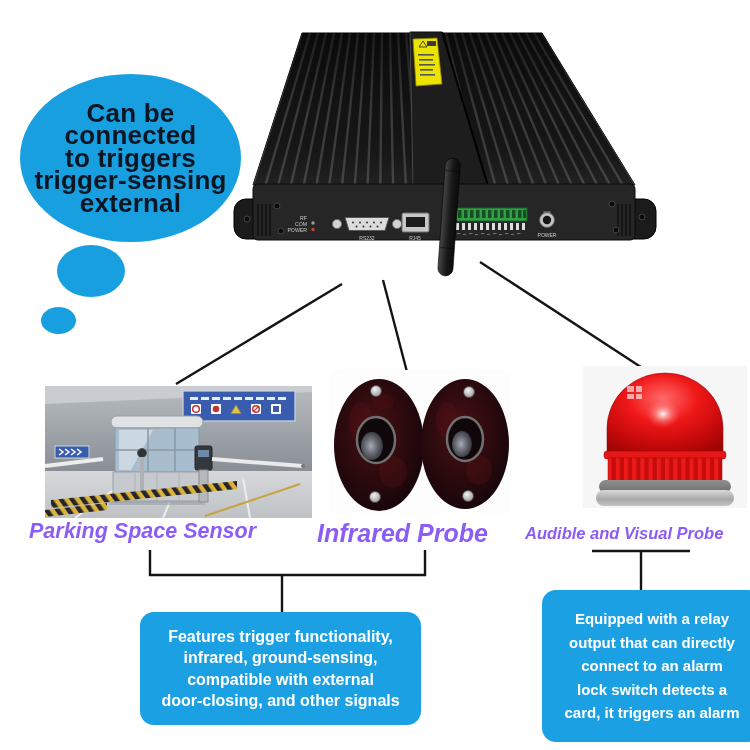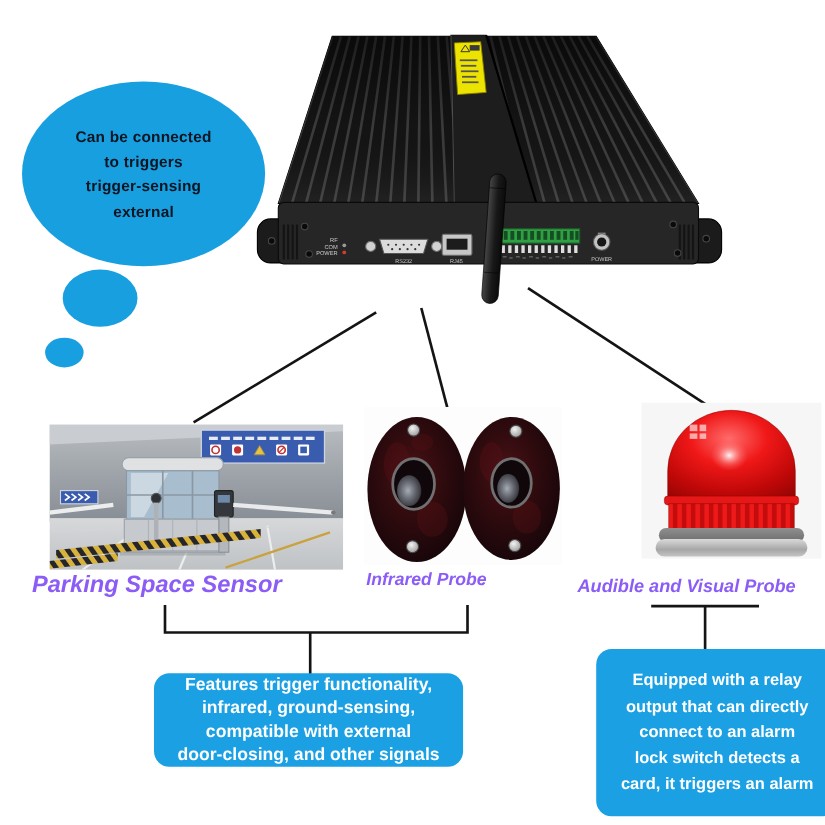--- a/index.html
+++ b/index.html
@@ -3,33 +3,33 @@
 <meta charset="utf-8">
 <style>
   html,body{margin:0;padding:0;}
   body{width:750px;height:750px;background:#ffffff;position:relative;overflow:hidden;
        font-family:"Liberation Sans",sans-serif;}
   .abs{position:absolute;}
   
   .bubble{background:#189FE0;border-radius:50%;}
   .bubble-main{left:20px;top:74px;width:221px;height:168px;display:flex;flex-direction:column;
        align-items:center;justify-content:center;text-align:center;color:#0c1623;
-       font-weight:800;font-size:14px;line-height:22.5px;letter-spacing:.2px;}
+       font-weight:800;font-size:26px;line-height:22.5px;letter-spacing:.2px;}
   .bubble-mid{left:57px;top:245px;width:68px;height:52px;}
   .bubble-small{left:41px;top:307px;width:35px;height:27px;}
   
   .lbl{position:absolute;font-weight:700;color:#8b5cf6;font-style:italic;}
   .lbl-parking{left:29px;top:519px;width:232px;font-size:21.5px;}
-  .lbl-infrared{left:333px;top:519px;width:196px;font-size:16px;}
+  .lbl-infrared{left:317px;top:519px;width:196px;font-size:25px;}
   .lbl-alarm{left:525px;top:524px;width:214px;font-size:16.5px;}
   
   .callout{position:absolute;background:#1BA0E4;border-radius:14px;color:#ffffff;
        font-weight:700;text-align:center;display:flex;flex-direction:column;justify-content:center;}
   .callout span{display:block;}
-  .callout-left{left:140px;top:612px;width:281px;height:85px;font-size:16px;line-height:21.5px;}
+  .callout-left{left:140px;top:612px;width:281px;height:113px;font-size:16px;line-height:21.5px;}
   .callout-right{left:522px;top:590px;width:220px;height:152px;font-size:15px;line-height:23.5px;margin-left:20px;}
   svg{display:block;}
   .svgtxt{font-family:"Liberation Sans",sans-serif;fill:#c9c9c9;}
 </style>
 </head>
 <body>
 
 <svg class="abs" style="left:0;top:0;z-index:1;" width="750" height="750" viewBox="0 0 750 750">
   <g stroke="#141414" stroke-width="2.4" fill="none">
     <path d="M342,284 L176,384"></path>

